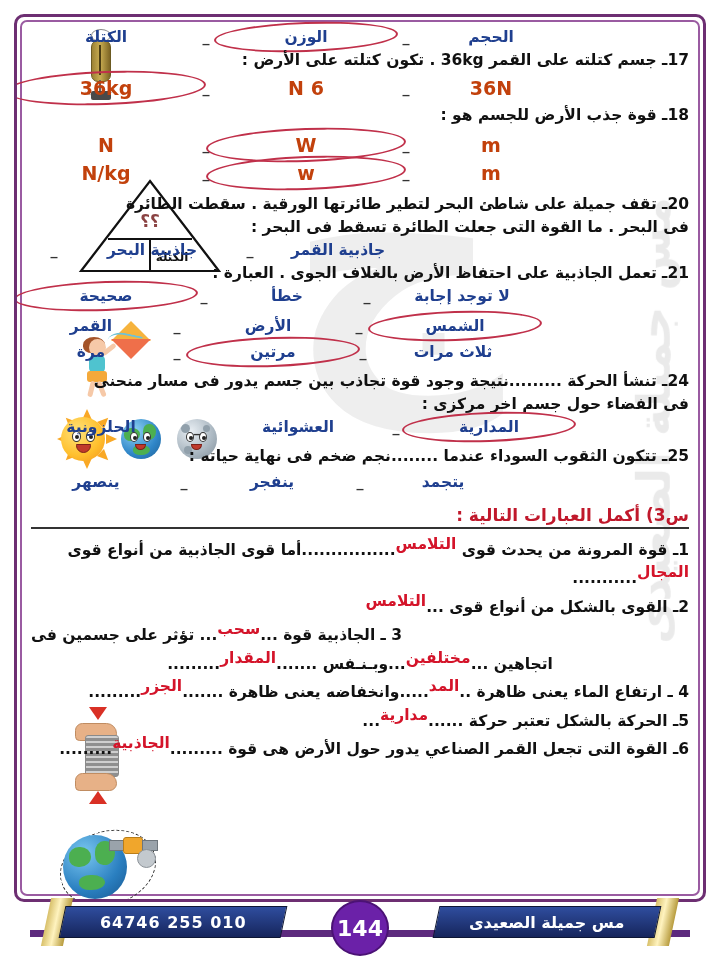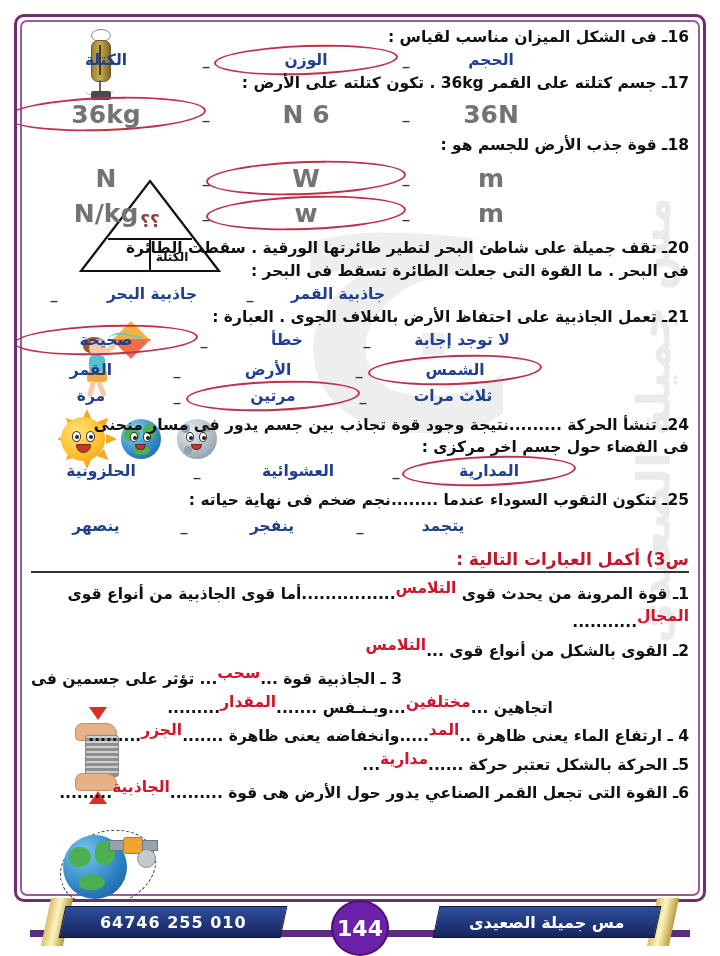--- a/index.html
+++ b/index.html
@@ -41,21 +41,21 @@
     line-height:1.35;margin:0;direction:rtl;
   }
   .opts{
     display:flex;flex-direction:row-reverse;align-items:center;justify-content:flex-start;
     gap:0;margin:3px 0 2px 0;direction:rtl;
   }
   .opt{
     color:#1f3f8f;font-weight:bold;font-size:15.5px;text-align:center;
     position:relative;white-space:nowrap;
   }
-  .opt.eng{font-size:25px;color:#737373;}
+  .opt.eng{font-size:19px;color:#c2410c;}
   .dash{color:#333;font-weight:bold;font-size:14px;text-align:center;}
   
   .circled::after{
     content:"";position:absolute;left:50%;top:50%;
     width:calc(100% + 34px);height:30px;
     transform:translate(-50%,-50%) rotate(-2deg);
     border:2.2px solid #c0304a;border-radius:50%;
     box-sizing:border-box;pointer-events:none;
   }
   .circled.wide::after{width:calc(100% + 50px);height:34px;}
@@ -180,21 +180,20 @@
     <div class="art" style="left:52px;top:10px;width:66px;height:80px;">
       <div class="scale-ring"></div>
       <div class="scale-body"></div>
       <div class="scale-needle"></div>
       <div class="scale-hook"></div>
       <div class="scale-str"></div>
       <div class="scale-wt"></div>
     </div>
 
     <div class="q" style="margin-top:2px;">
-      <p class="qtext">16ـ فى الشكل الميزان مناسب لقياس :</p>
       <div class="opts">
         <div class="opt" style="width:150px;">الكتلة</div>
         <div class="dash" style="width:50px;">_</div>
         <div class="opt circled" style="width:150px;">الوزن</div>
         <div class="dash" style="width:50px;">_</div>
         <div class="opt" style="width:120px;">الحجم</div>
       </div>
     </div>
 
     <div class="q" style="margin-top:4px;">

